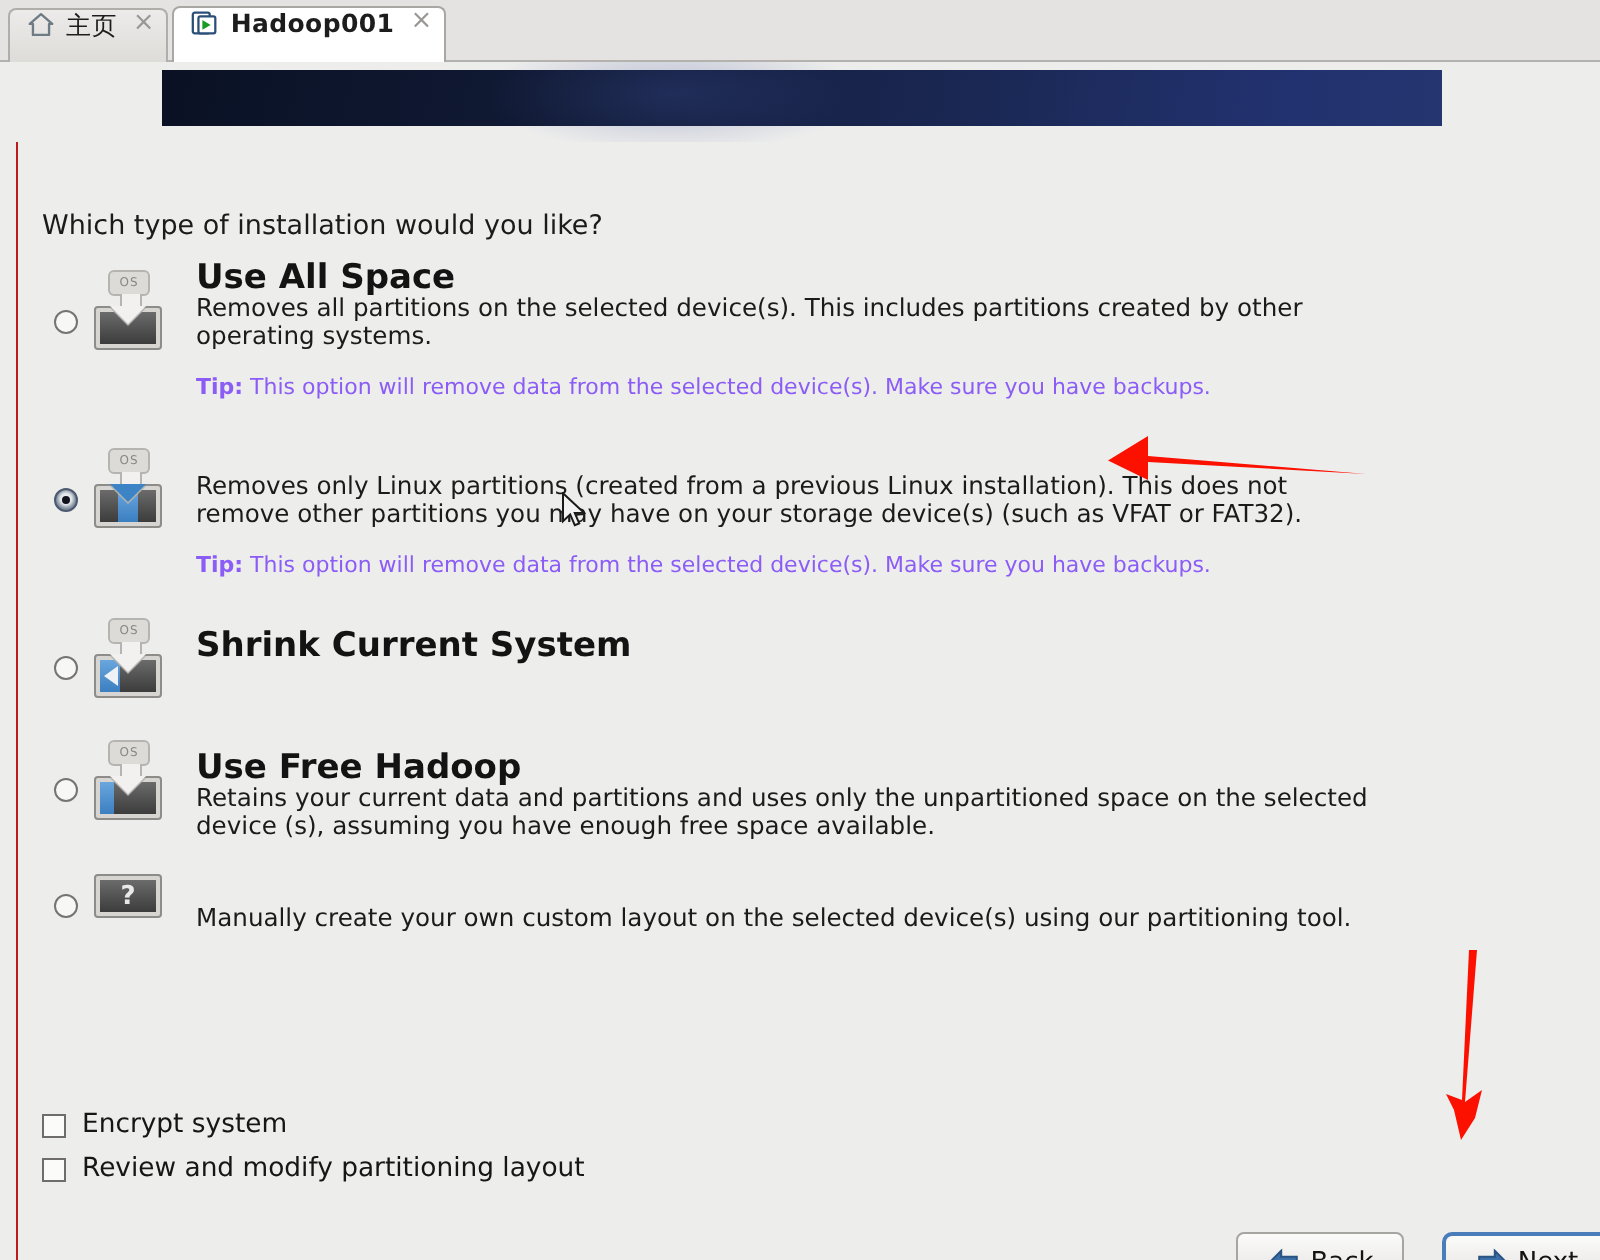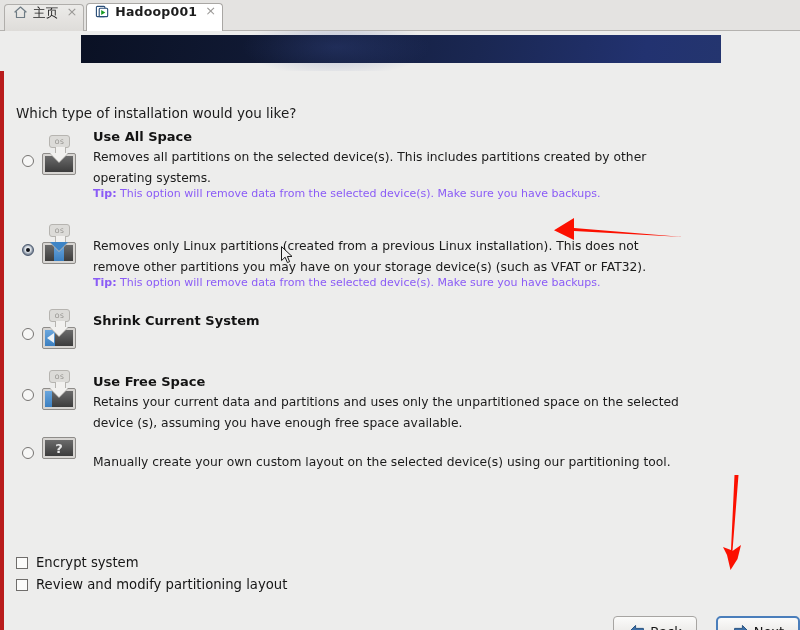--- a/index.html
+++ b/index.html
@@ -97,26 +97,26 @@
     left: 160px;
     top: -18px;
     width: 190px;
     height: 60px;
     border-radius: 50%;
     background: radial-gradient(ellipse at center, rgba(60,80,150,0.30), rgba(60,80,150,0) 70%);
   }
 
   .panel {
     position: absolute;
-    left: 0;
+    left: 8px;
     top: 40px;
     width: 688px;
     height: 559px;
     box-sizing: border-box;
-    border-left: 4px solid #b91c1c;
+    border-left: 1px solid #b91c1c;
     background: #ededec;
   }
 
   .question {
     position: absolute;
     left: 12px;
     top: 34px;
     font-size: 13.5px;
     color: #1b1b1b;
   }
@@ -231,31 +231,31 @@
     align-items: center;
     justify-content: center;
     color: #e9e9e9;
     font-size: 13px;
     font-weight: bold;
   }
 
   .opt-title {
     position: absolute;
     left: 89px;
-    font-size: 13px;
+    font-size: 17px;
     font-weight: bold;
     color: #131313;
   }
   .opt-desc {
     position: absolute;
     left: 89px;
     width: 595px;
     font-size: 12.3px;
     color: #1b1b1b;
-    line-height: 21px;
+    line-height: 14px;
   }
   .opt-tip {
     position: absolute;
     left: 89px;
     font-size: 11px;
     color: #8b5cf6;
   }
   .opt-tip b { font-weight: bold; }
 
   
@@ -412,21 +412,21 @@
       <div class="diskicon" style="top:-4px;">
         <div class="os-tag">OS</div>
         <div class="arrow-stem"></div>
         <div class="arrow-head"></div>
         <div class="drive">
             <div class="drive-inner">
           <div class="seg-blue" style="left:0; width:26%;"></div>
         </div>
           </div>
       </div>
-      <div class="opt-title" style="top:0;">Use Free Space</div>
+      <div class="opt-title" style="top:0;">Use Free Hadoop</div>
       <div class="opt-desc" style="top:18px;">Retains your current data and partitions and uses only the unpartitioned space on the selected device (s), assuming you have enough free space available.</div>
     </div>
 
     <div class="option" style="top:363px; height:50px;">
       <div class="radio" style="top:13px;"></div>
       <div class="diskicon" style="top:-11px;">
         <div class="drive" style="top:14px;">
             <div class="drive-inner">
           <div class="qmark">?</div>
         </div>

